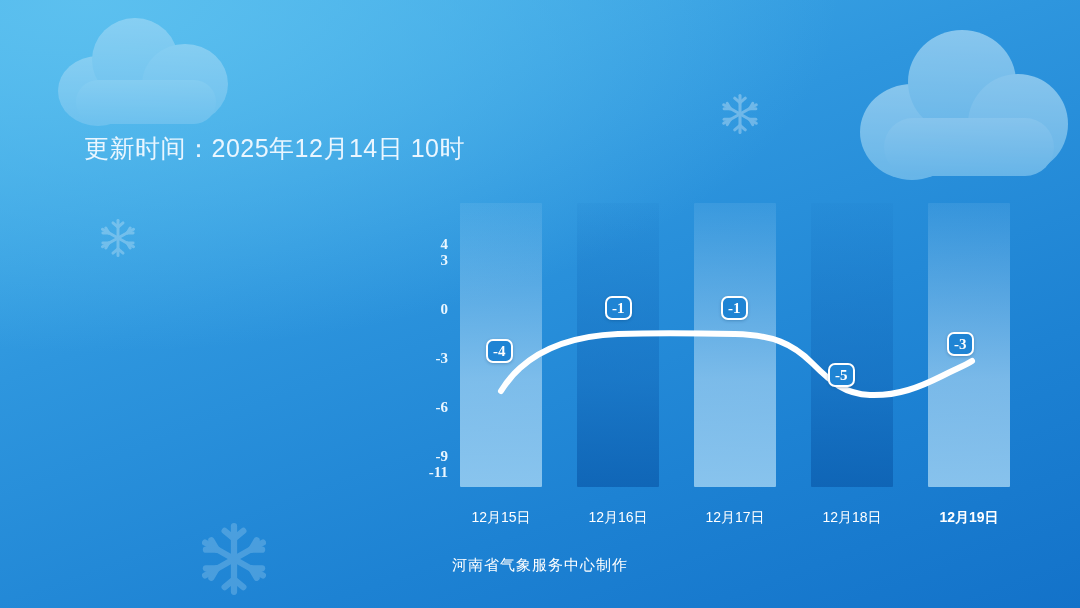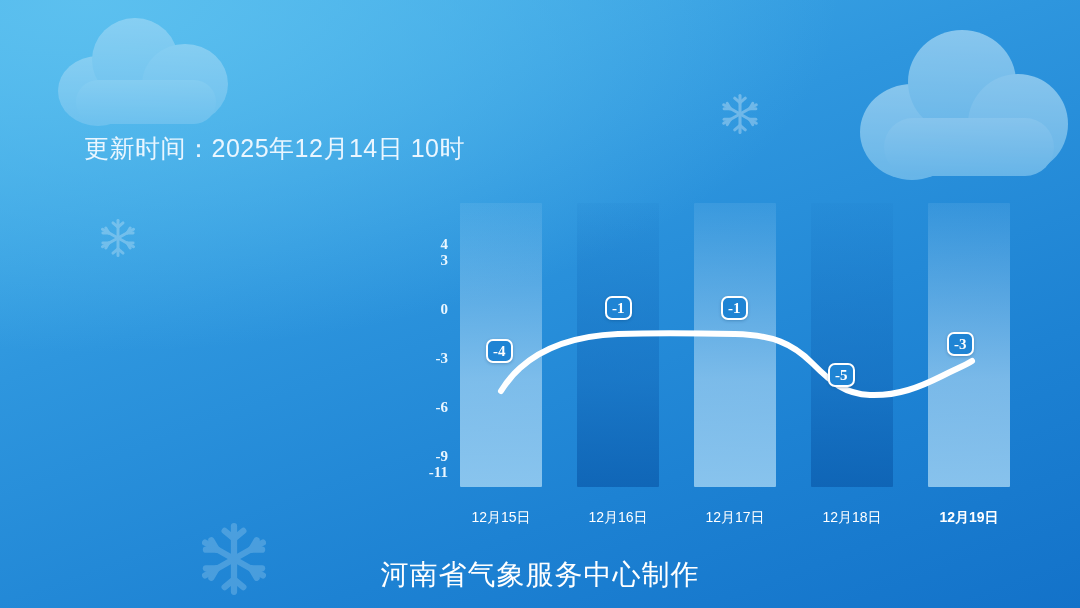--- a/index.html
+++ b/index.html
@@ -88,21 +88,21 @@
     background:#1f84d4;border:2px solid #ffffff;border-radius:7px;
     color:#ffffff;font-size:15px;font-weight:700;
     display:flex;align-items:center;justify-content:center;
     font-family:"Liberation Serif","DejaVu Serif",serif;
     box-shadow:0 1px 3px rgba(6,60,110,.30);
   }
 
   
   #footer{
     position:absolute;left:0;top:556px;width:1080px;text-align:center;
-    font-size:28px;color:#ffffff;letter-spacing:1px;
+    font-size:15px;color:#ffffff;letter-spacing:1px;
   }
 </style>
 </head>
 <body>
 
 <div id="stage">
 
   <div class="cloud" id="cloud-tl">
     <i></i>
       <i></i>

